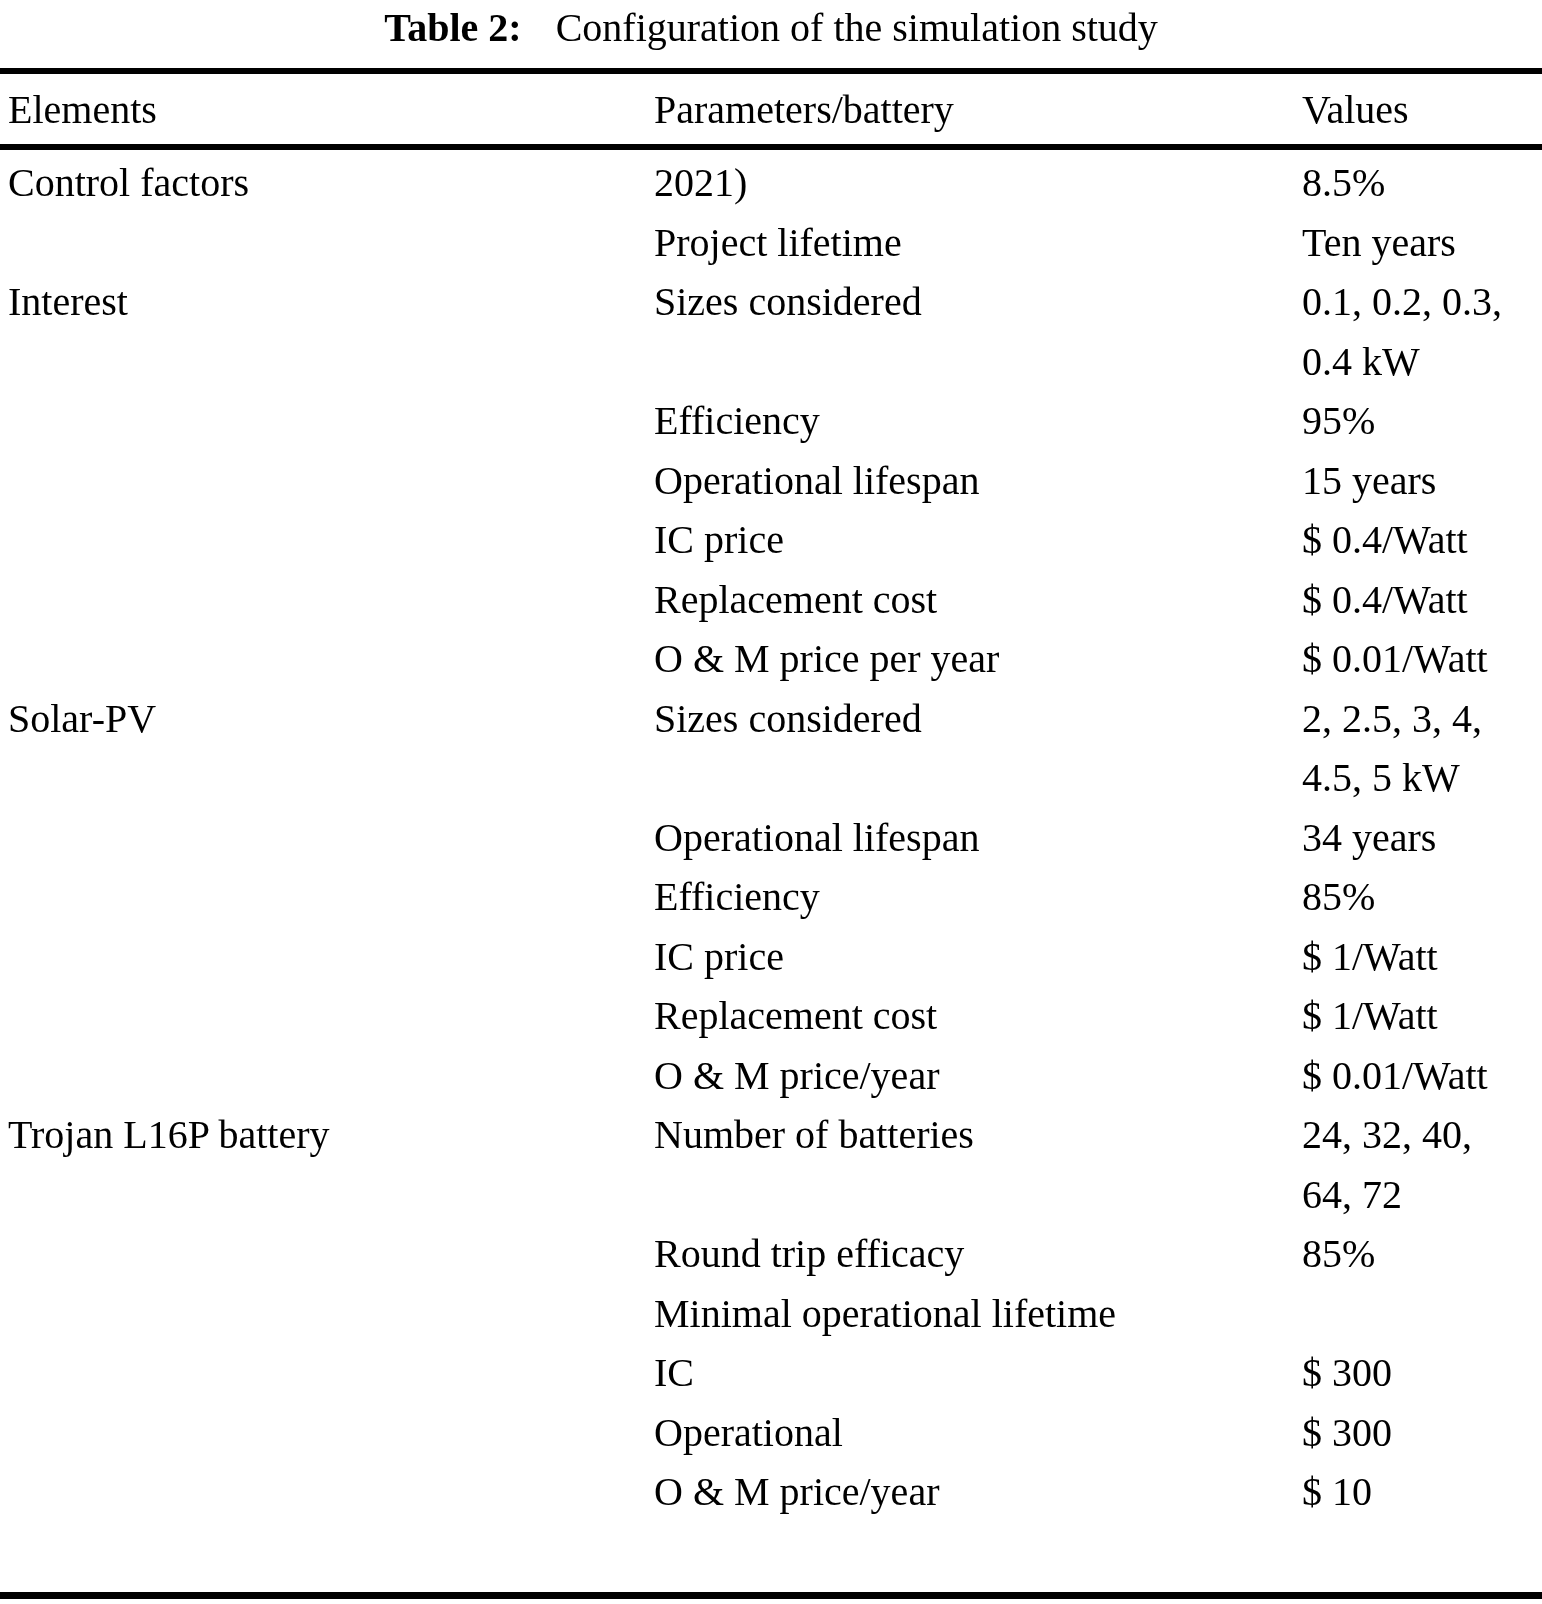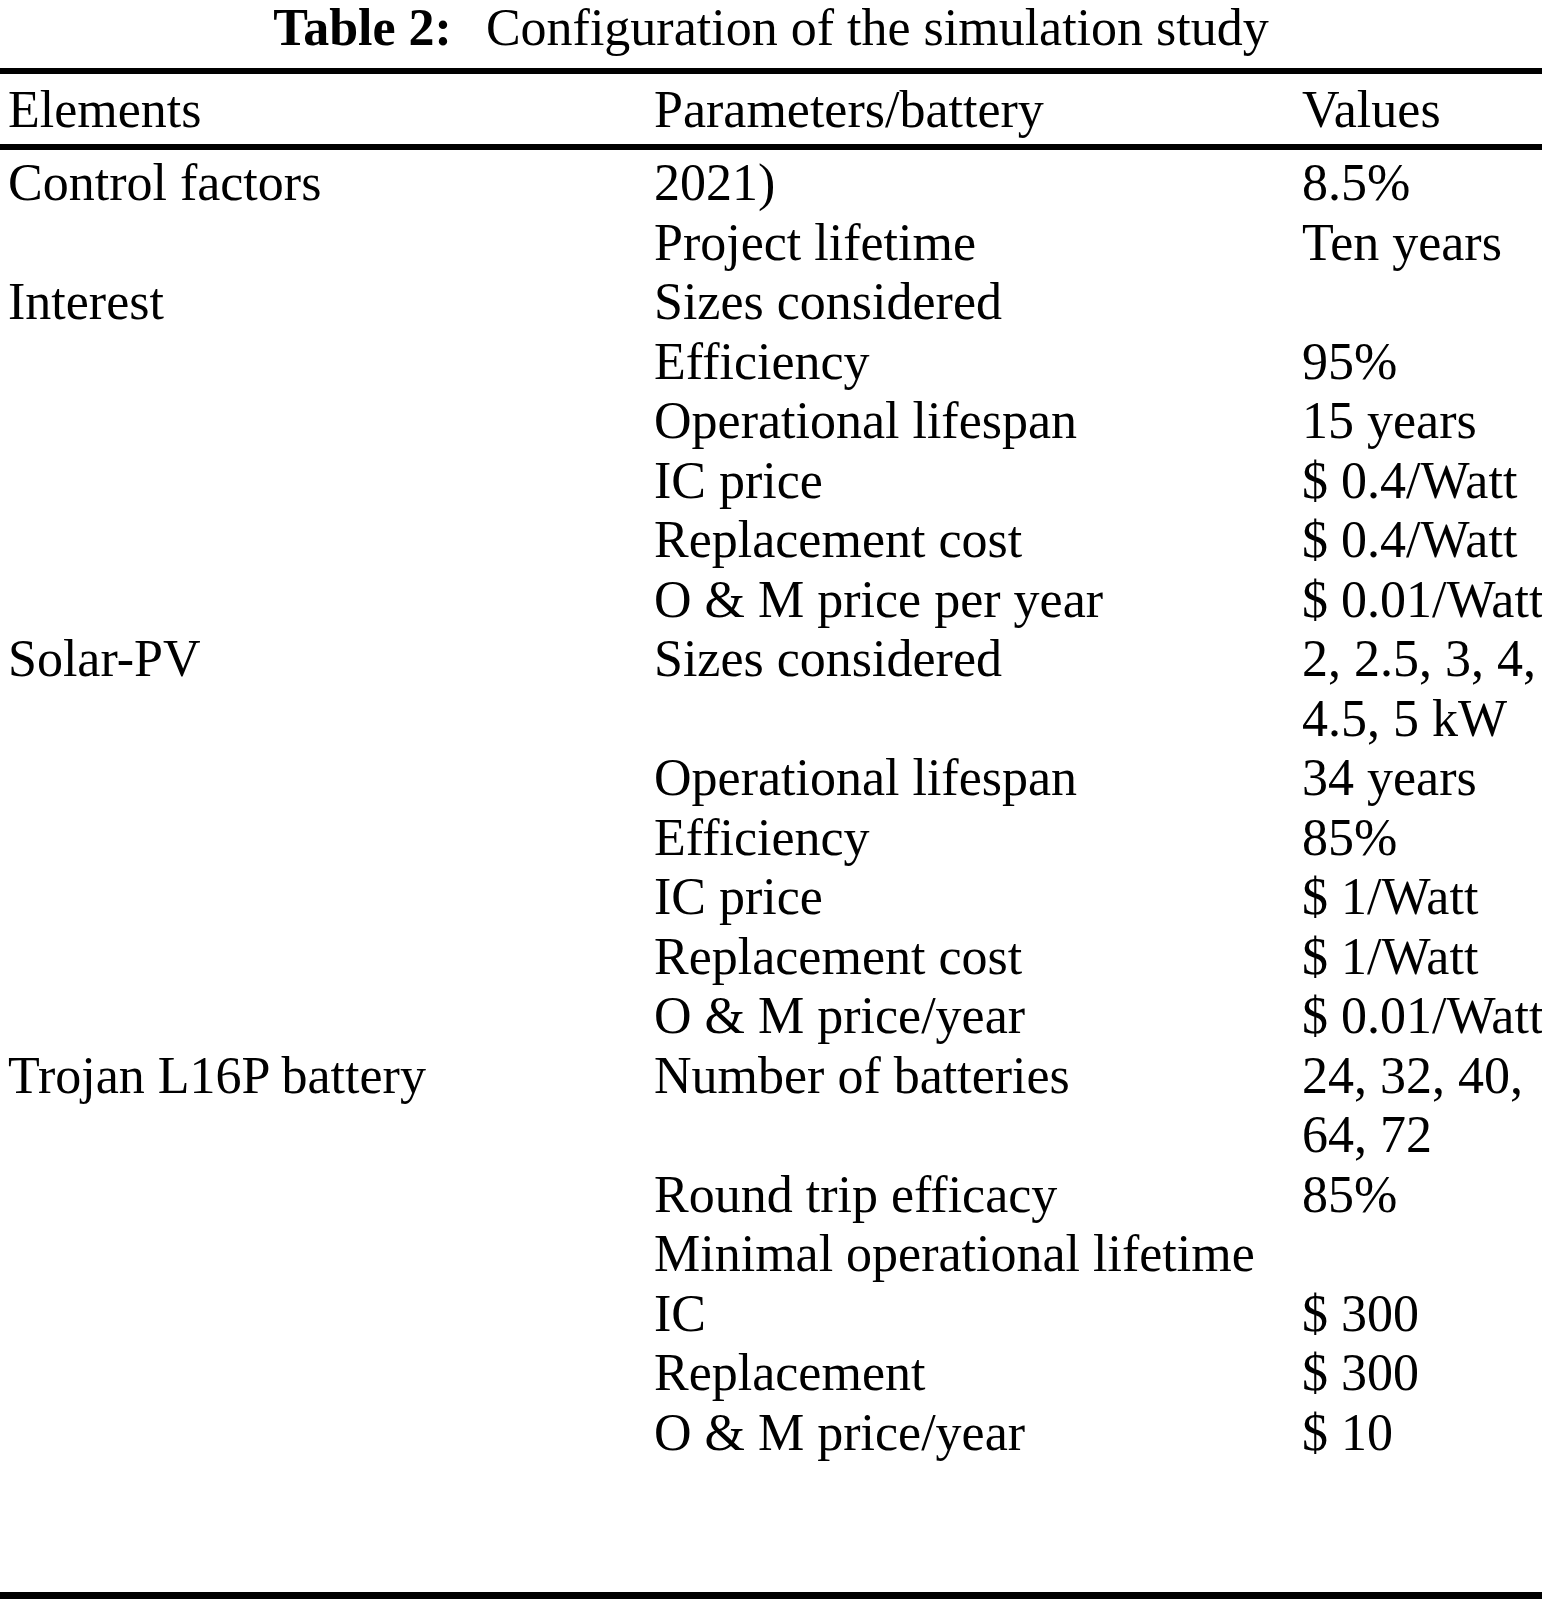--- a/index.html
+++ b/index.html
@@ -7,21 +7,21 @@
     padding: 0;
     background: #ffffff;
   }
   .page {
     position: relative;
     width: 1542px;
     height: 1604px;
     background: #ffffff;
     color: #000000;
     font-family: "Liberation Serif", "DejaVu Serif", serif;
-    font-size: 52px;
+    font-size: 40px;
     overflow: hidden;
   }
   .caption {
     position: absolute;
     top: 0px;
     left: 0;
     width: 1542px;
     text-align: center;
     line-height: 56px;
     white-space: nowrap;
@@ -105,20 +105,24 @@
           <div class="line">Ten years</div>
         </div>
       </div>
       <div class="grid row">
         <div class="cell">
           <div class="line">Interest</div>
         </div>
         <div class="cell">
           <div class="line">Sizes considered</div>
         </div>
+        <div class="cell">
+          <div class="line">0.1, 0.2, 0.3,</div>
+          <div class="line">0.4 kW</div>
+        </div>
       </div>
       <div class="grid row">
         <div class="cell"></div>
         <div class="cell">
           <div class="line">Efficiency</div>
         </div>
         <div class="cell">
           <div class="line">95%</div>
         </div>
       </div>
@@ -247,21 +251,21 @@
         <div class="cell">
           <div class="line">IC</div>
         </div>
         <div class="cell">
           <div class="line">$ 300</div>
         </div>
       </div>
       <div class="grid row">
         <div class="cell"></div>
         <div class="cell">
-          <div class="line">Replacement</div>
+          <div class="line">Operational</div>
         </div>
         <div class="cell">
           <div class="line">$ 300</div>
         </div>
       </div>
       <div class="grid row">
         <div class="cell"></div>
         <div class="cell">
           <div class="line">O &amp; M price/year</div>
         </div>

